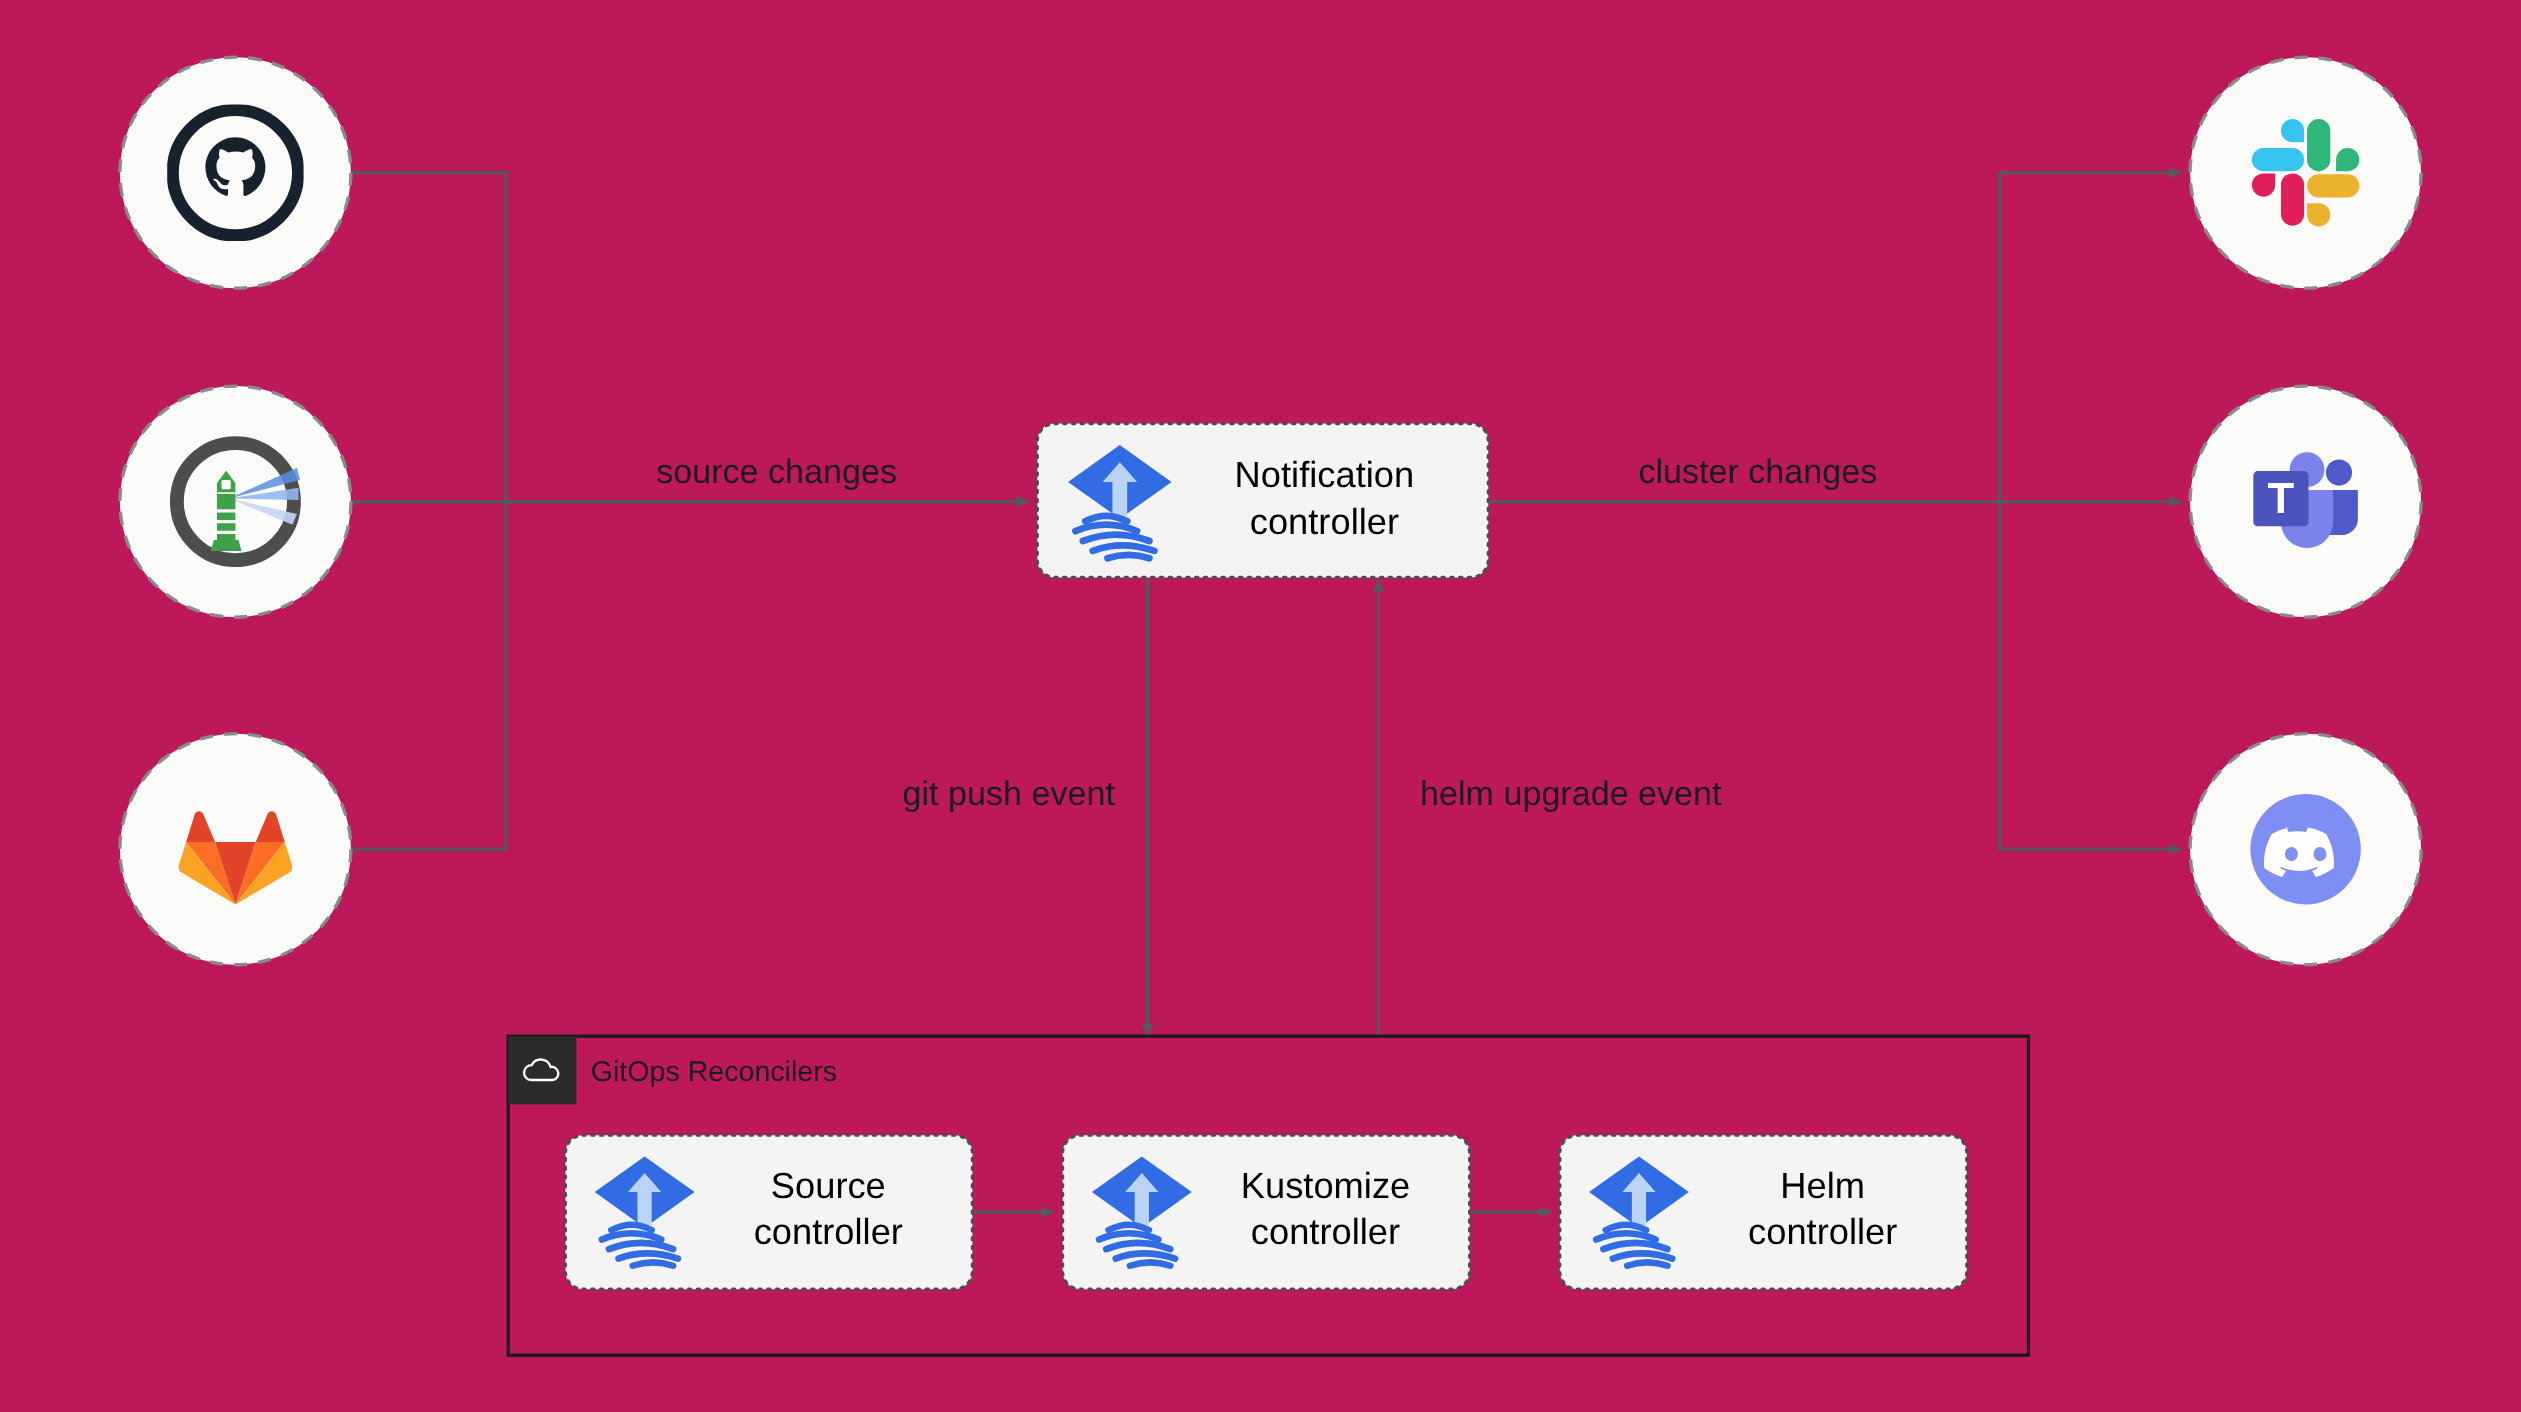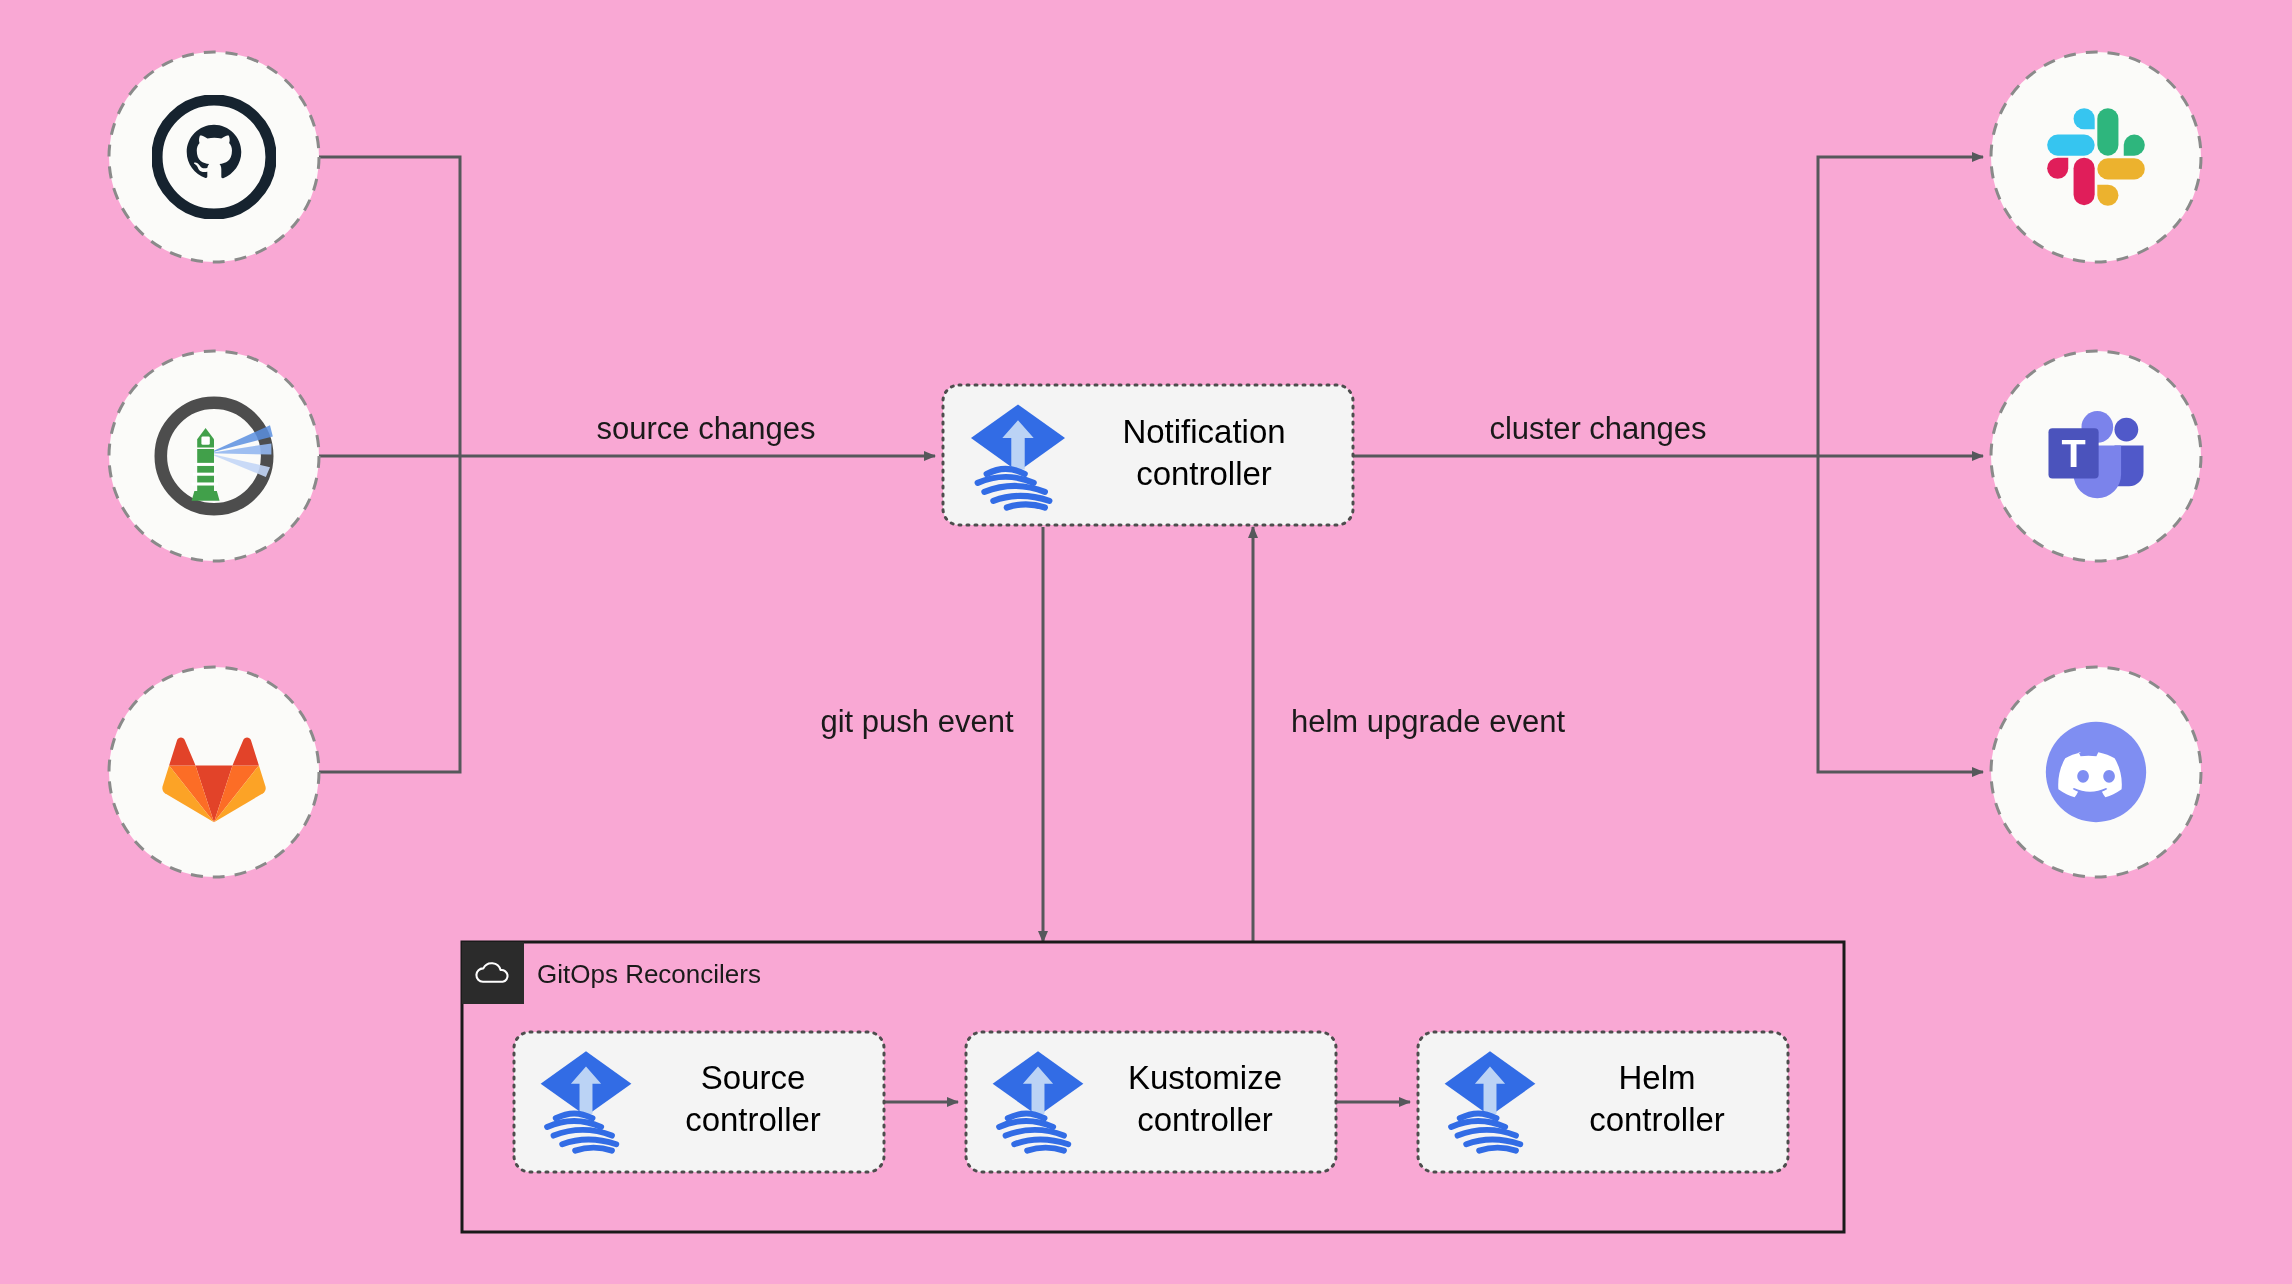--- a/index.html
+++ b/index.html
@@ -11,21 +11,21 @@
   body {
     width: 2292px;
     height: 1284px;
     font-family: "Liberation Sans", sans-serif;
     overflow: hidden;
   }
   #diagram-root {
     position: relative;
     width: 2292px;
     height: 1284px;
-    background: #f9a8d4;
+    background: #be185d;
   }
   svg.canvas {
     position: absolute;
     top: 0; left: 0;
     width: 2292px;
     height: 1284px;
   }
   .edge-line {
     stroke: #56585B;
     stroke-width: 3;

